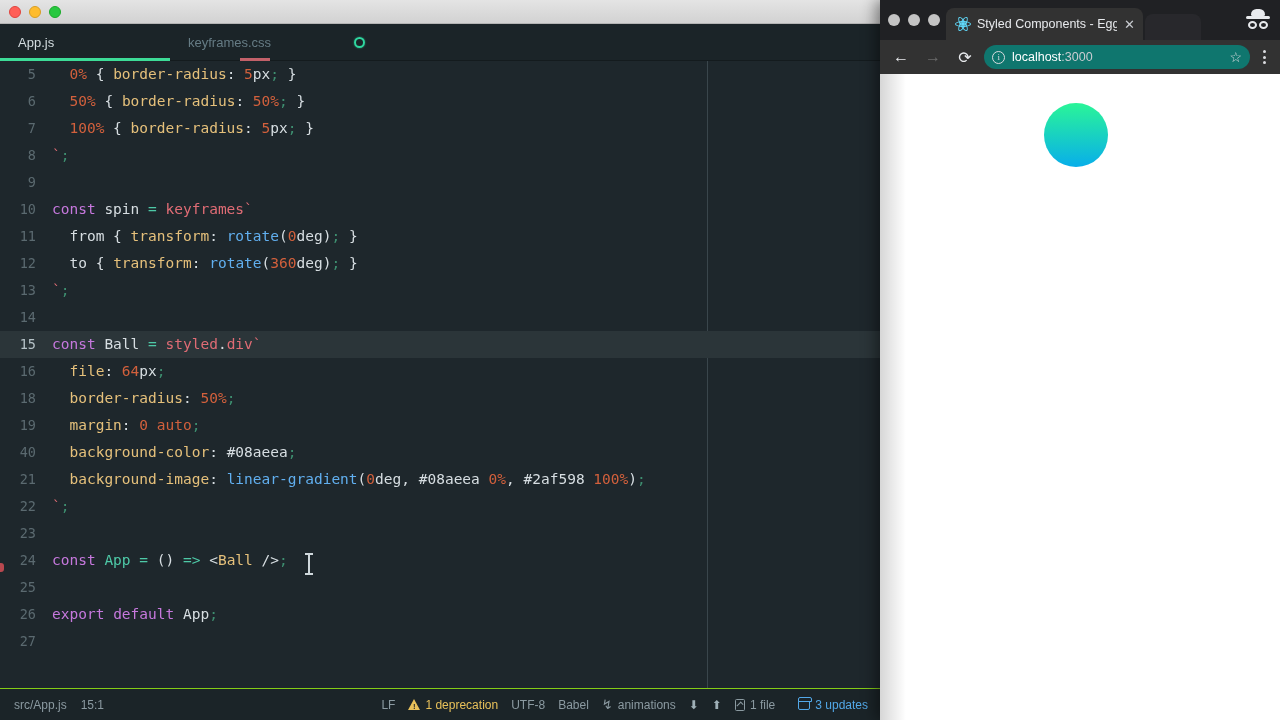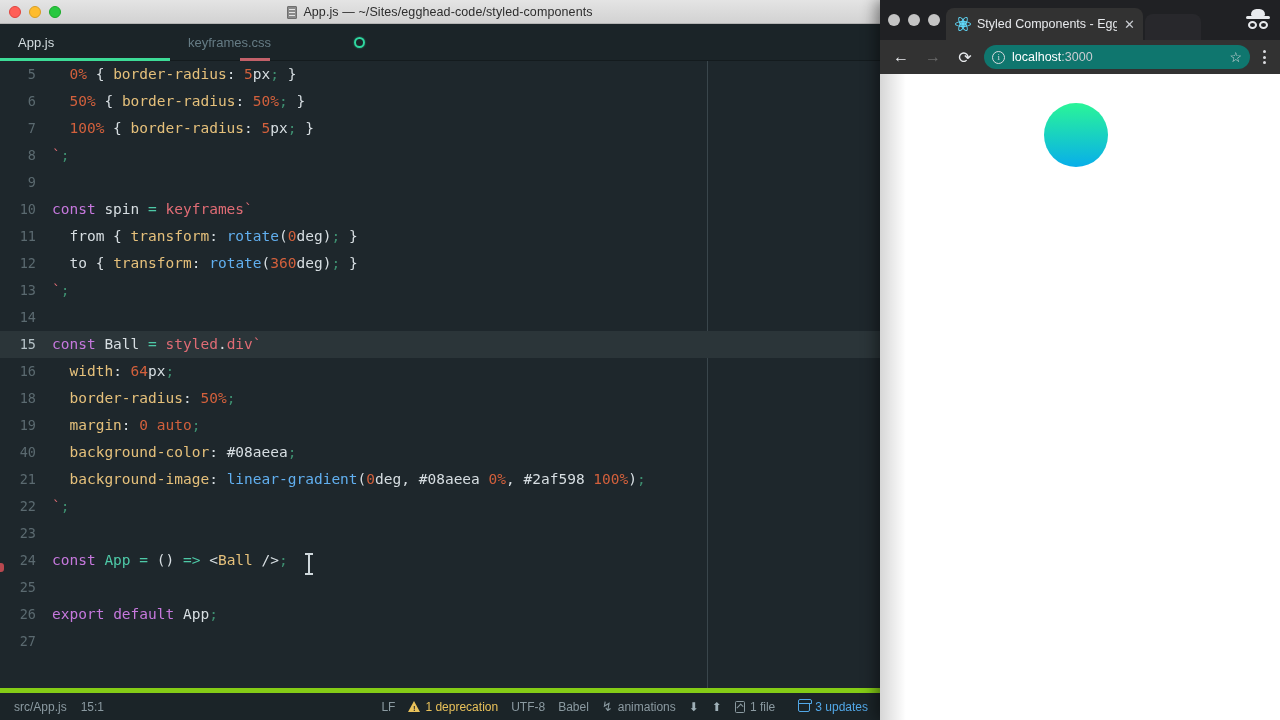--- a/index.html
+++ b/index.html
@@ -117,21 +117,21 @@
   #ibeam::after  { bottom:-2px; }
   #gutter-marker {
     position:absolute; left:0; top:502px; width:4px; height:9px;
     background:#b8484f; border-radius:0 3px 3px 0;
   }
 
   
   #statusbar {
     position:absolute; bottom:0; left:0; width:880px; height:32px;
     background:#1b2428; display:flex; align-items:center;
-    font-size:12px; color:#8b9aa1; border-top:5px solid #84cc16;
+    font-size:12px; color:#8b9aa1; border-top:1px solid #84cc16;
   }
   #status-left { display:flex; align-items:center; gap:14px; padding-left:14px; }
   #status-right {
     margin-left:auto; display:flex; align-items:center; gap:13px; padding-right:12px;
   }
   .si { display:flex; align-items:center; gap:5px; white-space:nowrap; }
   .warn { color:#e8c15a; }
   .upd  { color:#52a8e8;margin-left:10px; }
   .tri {
     width:0;height:0;border-left:6px solid transparent;border-right:6px solid transparent;
@@ -257,24 +257,20 @@
 <body>
 
 <div id="editor-window">
 
   <div id="titlebar">
     <div class="traffic">
       <span class="tl red"></span>
       <span class="tl yellow"></span>
       <span class="tl green"></span>
     </div>
-    <div id="window-title">
-      <span class="file-glyph"></span>
-      <span>App.js — ~/Sites/egghead-code/styled-components</span>
-    </div>
   </div>
 
   <div id="tabbar">
     <div class="etab active">
       <span>App.js</span>
     </div>
     <div class="etab modified">
       <span>keyframes.css</span>
     </div>
     <div id="tab-spinner">
@@ -324,21 +320,21 @@
         <div class="line">
           <div class="gutter">14</div>
           <div class="code"></div>
         </div>
         <div class="line current">
           <div class="gutter">15</div>
           <div class="code"><span class="kw">const</span><span class="var"> Ball</span><span class="op"> = </span><span class="str">styled</span><span class="punc">.</span><span class="str">div</span><span class="tick">`</span></div>
         </div>
         <div class="line">
           <div class="gutter">16</div>
-          <div class="code"><span class="plain">  </span><span class="prop">width</span><span class="punc">: </span><span class="num">64</span><span class="plain">px</span><span class="semi">;</span></div>
+          <div class="code"><span class="plain">  </span><span class="prop">file</span><span class="punc">: </span><span class="num">64</span><span class="plain">px</span><span class="semi">;</span></div>
         </div>
         <div class="line">
           <div class="gutter">18</div>
           <div class="code"><span class="plain">  </span><span class="prop">border-radius</span><span class="punc">: </span><span class="num">50%</span><span class="semi">;</span></div>
         </div>
         <div class="line">
           <div class="gutter">19</div>
           <div class="code"><span class="plain">  </span><span class="prop">margin</span><span class="punc">: </span><span class="num">0</span><span class="num"> auto</span><span class="semi">;</span></div>
         </div>
         <div class="line">

